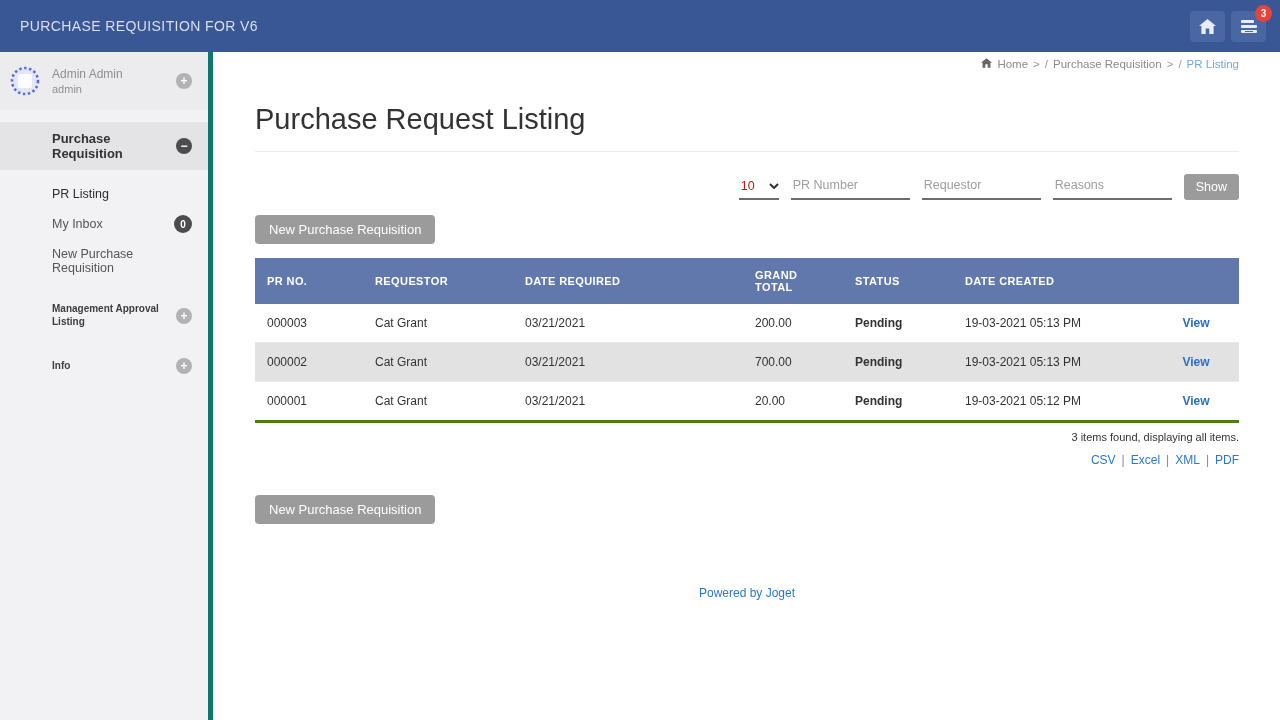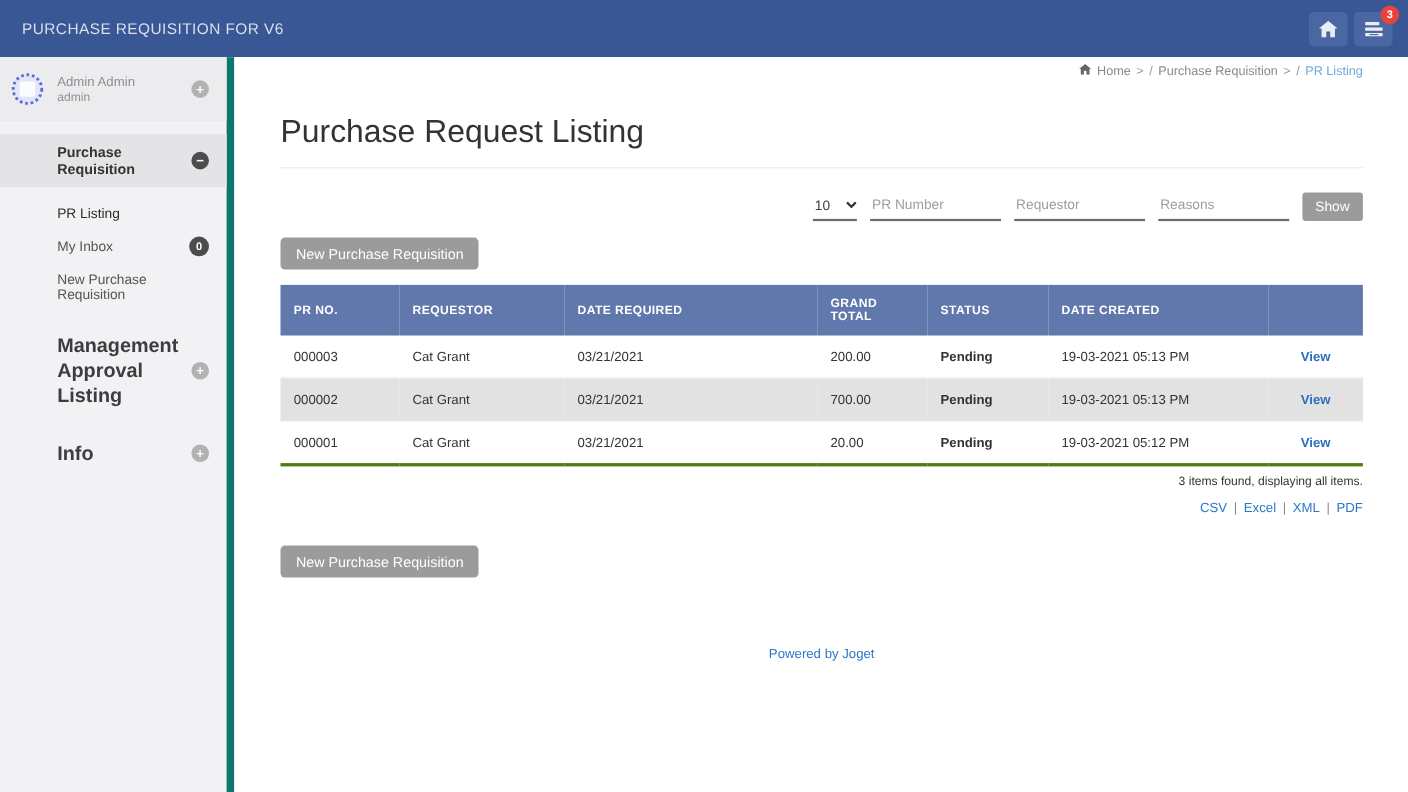--- a/index.html
+++ b/index.html
@@ -33,21 +33,21 @@
     background: #e8433a; color: #fff; font-size: 10px; font-weight: bold;
     display: flex; align-items: center; justify-content: center; padding: 0 4px;
   }
 
   
   .body-row { flex: 1; display: flex; min-height: 0; }
 
   
   .sidebar {
     width: 213px; flex: 0 0 213px; background: #f2f2f4;
-    border-right: 7px solid #0f766e;
+    border-right: 5px solid #0f766e;
   }
   .user-section {
     background: #ececee; padding: 14px 16px 14px 10px;
     display: flex; align-items: center;
   }
   .avatar { width: 30px; height: 30px; flex: 0 0 30px; }
   .user-text { margin-left: 12px; }
   .user-name { font-size: 12px; color: #8f8f91; }
   .user-username { font-size: 11px; color: #8f8f91; margin-top: 2px; }
   .circle-icon {
@@ -73,21 +73,21 @@
   .count-badge {
     width: 18px; height: 18px; border-radius: 50%; background: #4c4c4e;
     color: #fff; font-size: 10px; font-weight: bold;
     display: inline-flex; align-items: center; justify-content: center;
   }
   .menu-section {
     padding: 9px 16px 9px 52px; display: flex; align-items: center;
     margin-top: 12px; cursor: pointer;
   }
   .menu-section-label {
-    font-size: 18px; font-weight: bold; color: #3d3d3f;
+    font-size: 10px; font-weight: bold; color: #3d3d3f;
     line-height: 1.25; max-width: 118px;
   }
 
   
   .main { flex: 1; padding: 0 41px 0 42px; background: #fff; }
   .breadcrumb {
     text-align: right; padding-top: 6px; font-size: 11.5px; color: #8a8a8a;
     display: flex; justify-content: flex-end; align-items: center; gap: 5px;
   }
   .breadcrumb a { text-decoration: none; color: #8a8a8a; cursor: pointer; }
@@ -98,21 +98,21 @@
 
   
   .filter-row {
     margin-top: 22px; display: flex; justify-content: flex-end;
     align-items: flex-end; gap: 12px;
   }
   .select-wrap { position: relative; }
   .page-size-select {
     appearance: none; -webkit-appearance: none;
     border: none; border-bottom: 2px solid #6d6d6d; background: transparent;
-    font-family: "Liberation Sans", sans-serif; font-size: 12.5px; color: #404040;
+    font-family: "Liberation Sans", sans-serif; font-size: 12.5px; color: #b91c1c;
     width: 40px; padding: 4px 14px 5px 2px; cursor: pointer;
   }
   .select-chevron { position: absolute; right: 0; bottom: 7px; pointer-events: none; }
   .filter-input {
     border: none; border-bottom: 2px solid #6d6d6d; background: transparent;
     font-family: "Liberation Sans", sans-serif; font-size: 12.5px; color: #333;
     width: 119px; padding: 4px 2px 6px 2px;
   }
   .filter-input::placeholder { color: #9e9e9e; opacity: 1; }
   .btn-gray {

